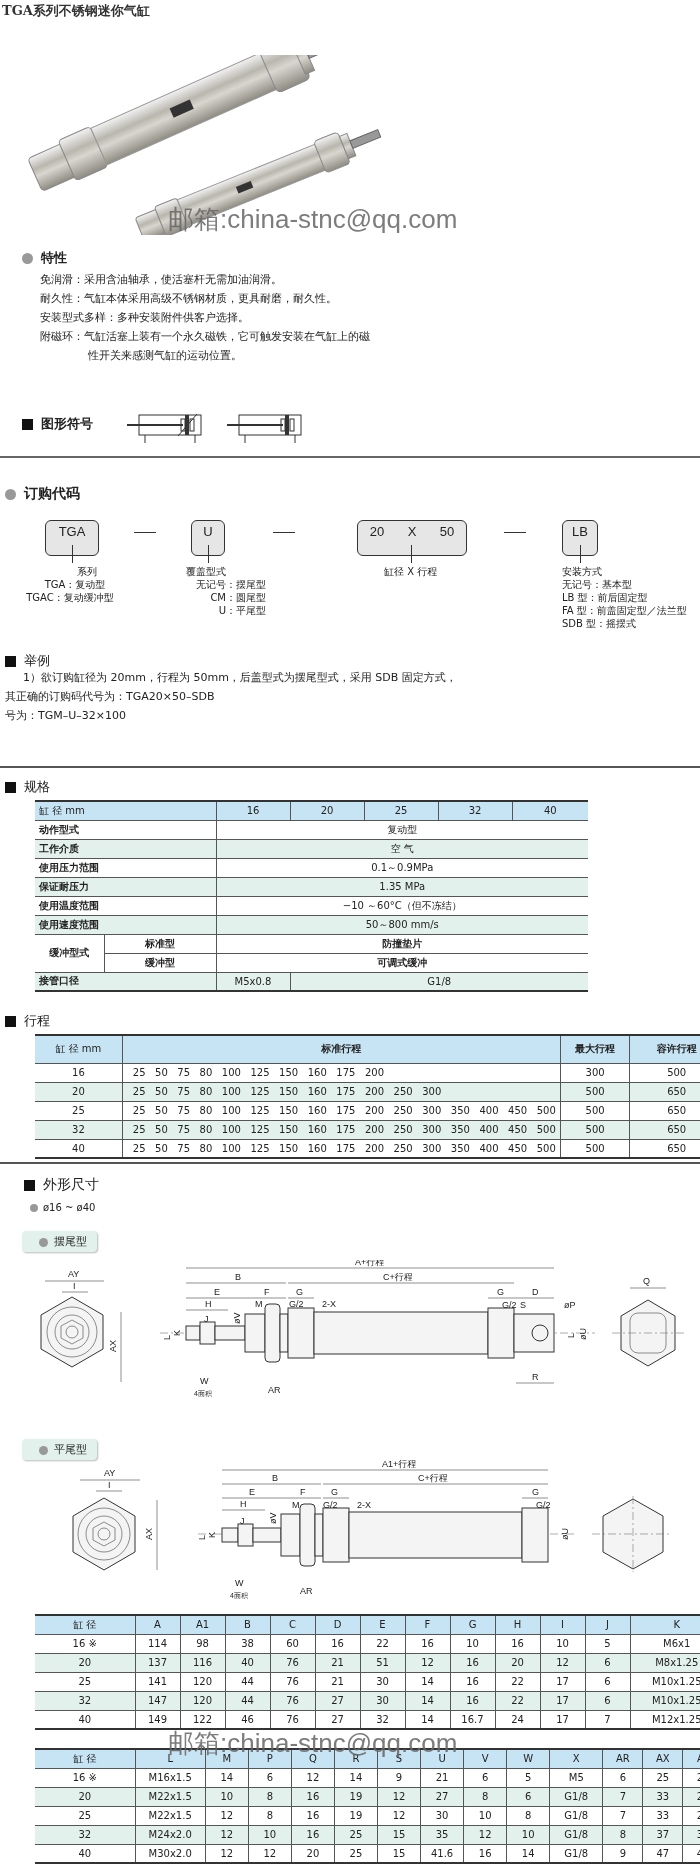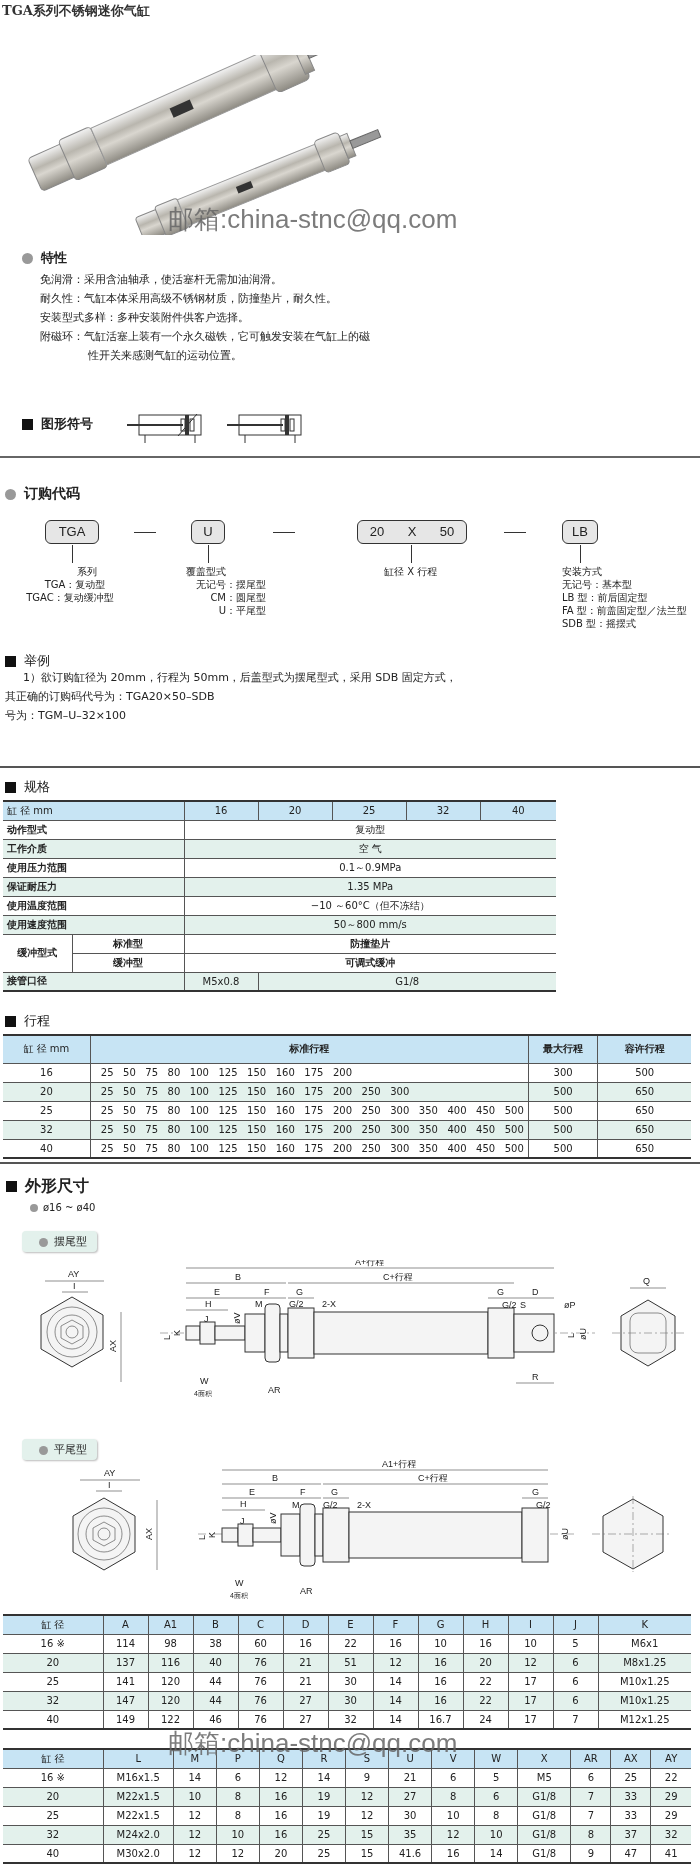--- a/index.html
+++ b/index.html
@@ -5,32 +5,32 @@
   * { box-sizing: border-box; margin: 0; padding: 0; }
   body { width: 700px; height: 1865px; background: #fff; font-family: "DejaVu Sans", "Liberation Sans", sans-serif; color: #222; position: relative; overflow: hidden; }
   .abs { position: absolute; }
   .title { left: 2px; top: 2px; font-family: "DejaVu Serif", "Liberation Serif", serif; font-size: 13px; font-weight: bold; color: #333; }
   .watermark { font-family: "Liberation Sans", sans-serif; font-size: 26px; color: #666; opacity: 0.85; letter-spacing: 0px; }
   .dot { display: inline-block; width: 11px; height: 11px; border-radius: 50%; background: #999; vertical-align: middle; margin-right: 8px; }
   .sq { display: inline-block; width: 11px; height: 11px; background: #111; vertical-align: middle; margin-right: 8px; }
   .sec-h { font-size: 13px; font-weight: bold; color: #222; }
   .feat { font-size: 11px; line-height: 19px; color: #222; }
   .hr { height: 2px; background: #666; left: 0; width: 700px; }
-  .box { position: absolute; border: 1.5px solid #333; border-radius: 6px; background: #e6e6e6; font-size: 13px; text-align: center; line-height: 22px; height: 24px; font-family: "Liberation Sans", sans-serif; }
+  .box { position: absolute; border: 1.5px solid #333; border-radius: 6px; background: #e6e6e6; font-size: 13px; text-align: center; line-height: 22px; height: 36px; font-family: "Liberation Sans", sans-serif; }
   .dash { position: absolute; height: 1px; width: 22px; background: #333; }
   .vline { position: absolute; width: 1px; background: #333; }
   .code-lbl { position: absolute; font-size: 10px; line-height: 13px; color: #222; }
   .ex { font-size: 11px; line-height: 19px; color: #222; }
   table.spec { border-collapse: collapse; font-size: 10px; }
   table.spec td { border-right: 1px solid #555; height: 19px; padding: 0 4px; }
   table.spec td:last-child { border-right: none; }
   table.spec tr { border-bottom: 1px solid #555; }
   .hdr td { background: #c7e4f4; }
   .alt td { background: #e3f1ec; }
-  .topbar { border-top: 2px solid #333; }
+  .topbar { border-top: 2px solid #333; margin-left: 32px; }
   .botbar { border-bottom: 2px solid #333; }
   .c { text-align: center; }
   .pill { position: absolute; background: #e3f1ec; border-radius: 4px; box-shadow: 1px 1px 2px #bbb; font-size: 11px; padding: 3px 10px 3px 17px; color: #222; }
   .pill .dot { width: 9px; height: 9px; margin-right: 6px; }
   .dimtxt { font-family: "Liberation Sans", sans-serif; font-size: 9px; fill: #222; }
   .strokes { fill: #f4f4f4; stroke: #333; stroke-width: 1; }
   .thin { stroke: #444; stroke-width: 0.6; fill: none; }
   .cl { stroke: #777; stroke-width: 0.6; stroke-dasharray: 8 3 2 3; fill: none; }
   .strokes-list td { white-space: nowrap; }
 </style>
@@ -65,21 +65,21 @@
     <rect x="194" y="-17" width="26" height="34" rx="4" fill="url(#steel)" stroke="#888"></rect>
     <rect x="220" y="-12" width="8" height="24" fill="url(#steel)" stroke="#888"></rect>
     <rect x="228" y="-4" width="30" height="8" fill="#999" stroke="#666"></rect>
   </g>
 </svg>
 <div class="abs watermark" style="left:168px;top:202px">邮箱:china-stnc@qq.com</div>
 
 <div class="abs sec-h" style="left:22px;top:249px"><span class="dot"></span><span>特性</span></div>
 <div class="abs feat" style="left:40px;top:270px">
   <div><span>免润滑</span>：<span>采用含油轴承，使活塞杆无需加油润滑。</span></div>
-  <div><span>耐久性</span>：<span>气缸本体采用高级不锈钢材质，防撞垫片，耐久性。</span></div>
+  <div><span>耐久性</span>：<span>气缸本体采用高级不锈钢材质，更具耐磨，耐久性。</span></div>
   <div><span>安装型式多样</span>：<span>多种安装附件供客户选择。</span></div>
   <div><span>附磁环</span>：<span>气缸活塞上装有一个永久磁铁，它可触发安装在气缸上的磁</span></div>
   <div style="padding-left:48px"><span>性开关来感测气缸的运动位置。</span></div>
 </div>
 
 <div class="abs sec-h" style="left:22px;top:415px"><span class="sq"></span><span>图形符号</span></div>
 <svg class="abs" style="left:125px;top:410px" width="190" height="35">
   <g>
     <rect x="14" y="5" width="62" height="20" fill="none" stroke="#333"></rect>
     <line x1="2" y1="15" x2="58" y2="15" stroke="#333" stroke-width="2"></line>
@@ -252,21 +252,21 @@
   <tr>
         <td class="c">40</td>
         <td style="white-space:pre;padding-left:10px">25   50   75   80   100   125   150   160   175   200   250   300   350   400   450   500</td>
         <td class="c">500</td>
         <td class="c">650</td>
       </tr>
 </tbody>
   </table>
 <div class="abs hr" style="top:1162px;background:#555;height:1.5px"></div>
 
-<div class="abs sec-h" style="left:6px;top:1176px;font-size:16px;font-weight:bold"><span class="sq"></span><span>外形尺寸</span></div>
+<div class="abs sec-h" style="left:24px;top:1176px;font-size:14px;font-weight:normal"><span class="sq"></span><span>外形尺寸</span></div>
 <div class="abs" style="left:30px;top:1202px;font-size:10px"><span class="dot" style="width:8px;height:8px;margin-right:5px"></span><span>ø16 ~ ø40</span></div>
 <div class="pill" style="left:22px;top:1231px"><span class="dot"></span><span>摆尾型</span></div>
 
 <svg class="abs" style="left:0;top:1260px" width="700" height="150">
 
   <g>
     <polygon points="72,37 103,55 103,89 72,107 41,89 41,55" class="strokes"></polygon>
     <circle cx="72" cy="72" r="25" class="thin"></circle>
     <circle cx="72" cy="72" r="17" class="thin"></circle>
     <polygon points="72,60 83,66 83,78 72,84 61,78 61,66" class="thin"></polygon>

